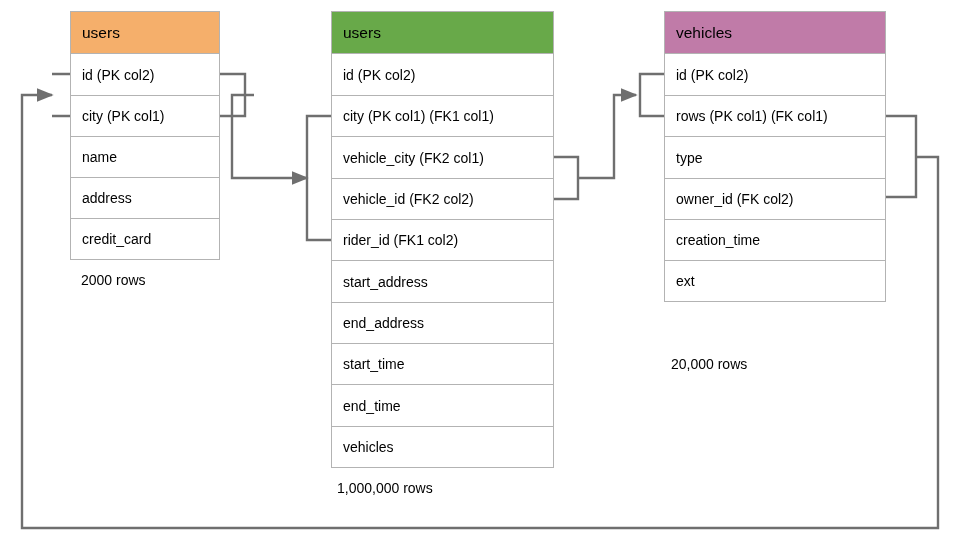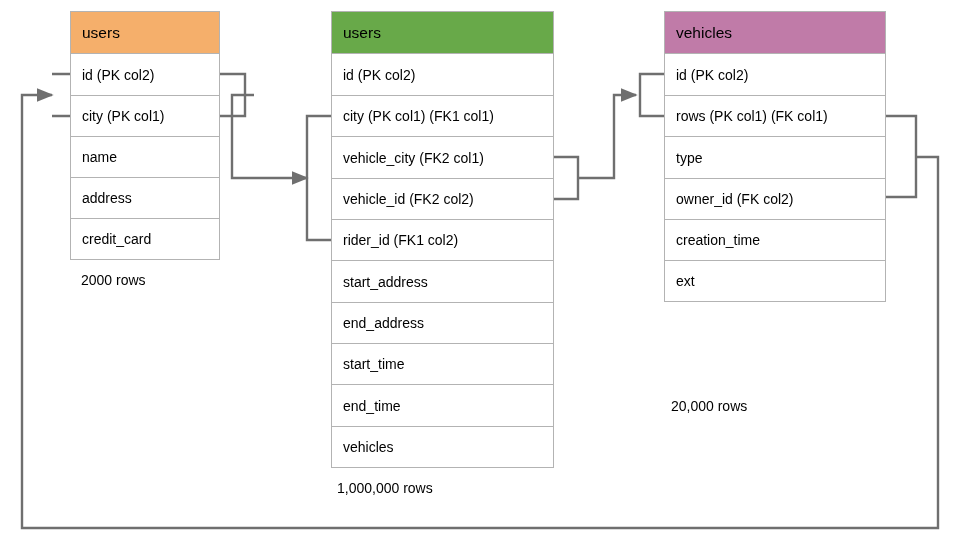--- a/index.html
+++ b/index.html
@@ -122,15 +122,15 @@
 
   <div class="table-box" style="left:664px; top:11px; width:222px;">
     <div class="table-header" style="height:43px; background:#c07ba8;">vehicles</div>
     <div class="table-row" style="height:42px;">id (PK col2)</div>
     <div class="table-row" style="height:41px;">rows (PK col1) (FK col1)</div>
     <div class="table-row" style="height:42px;">type</div>
     <div class="table-row" style="height:41px;">owner_id (FK col2)</div>
     <div class="table-row" style="height:41px;">creation_time</div>
     <div class="table-row" style="height:41px;">ext</div>
   </div>
-  <div class="row-count" style="left:671px; top:357px;margin-top:42px;">20,000 rows</div>
+  <div class="row-count" style="left:671px; top:357px;">20,000 rows</div>
 
 </div>
 
 </body></html>

